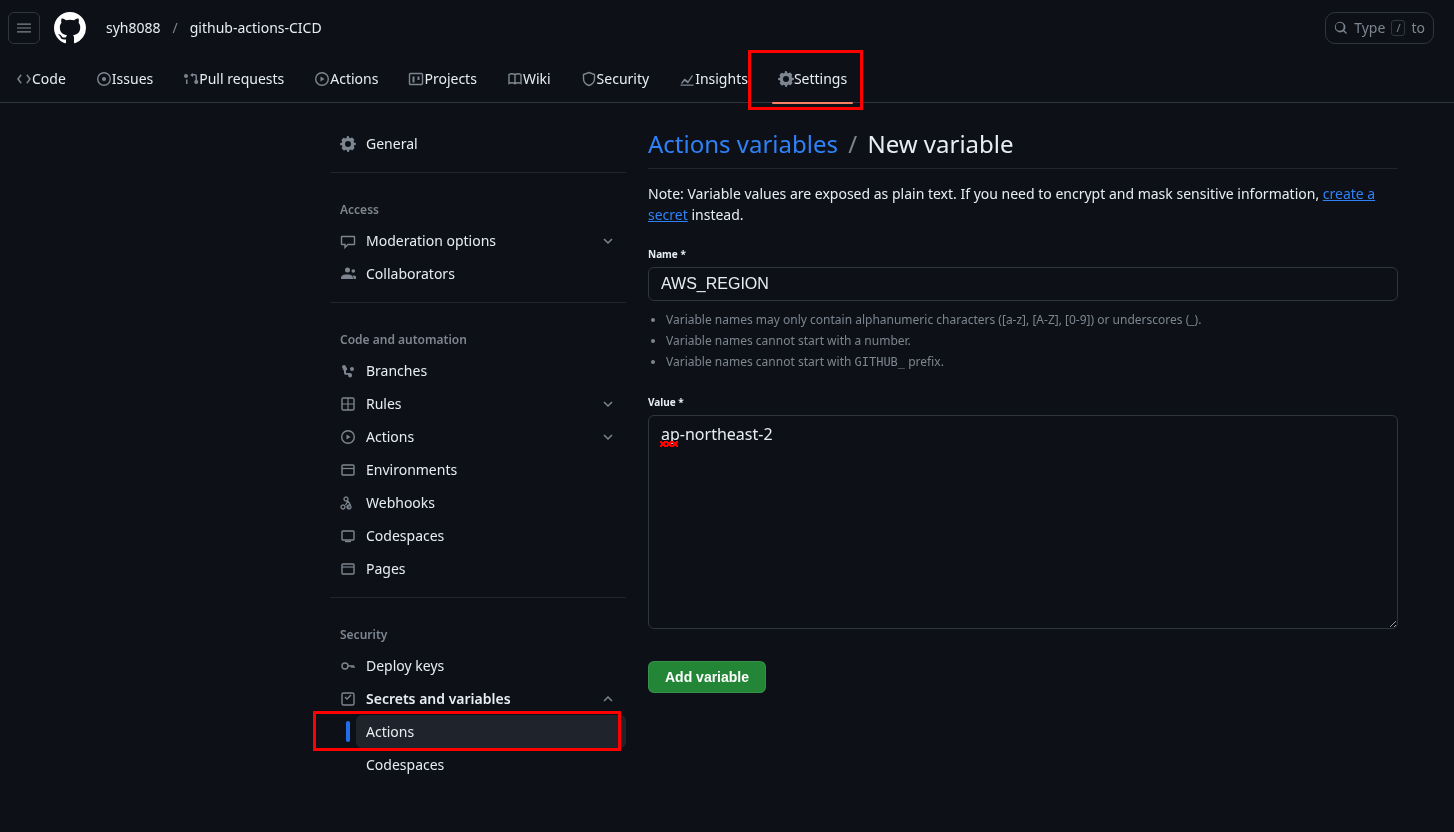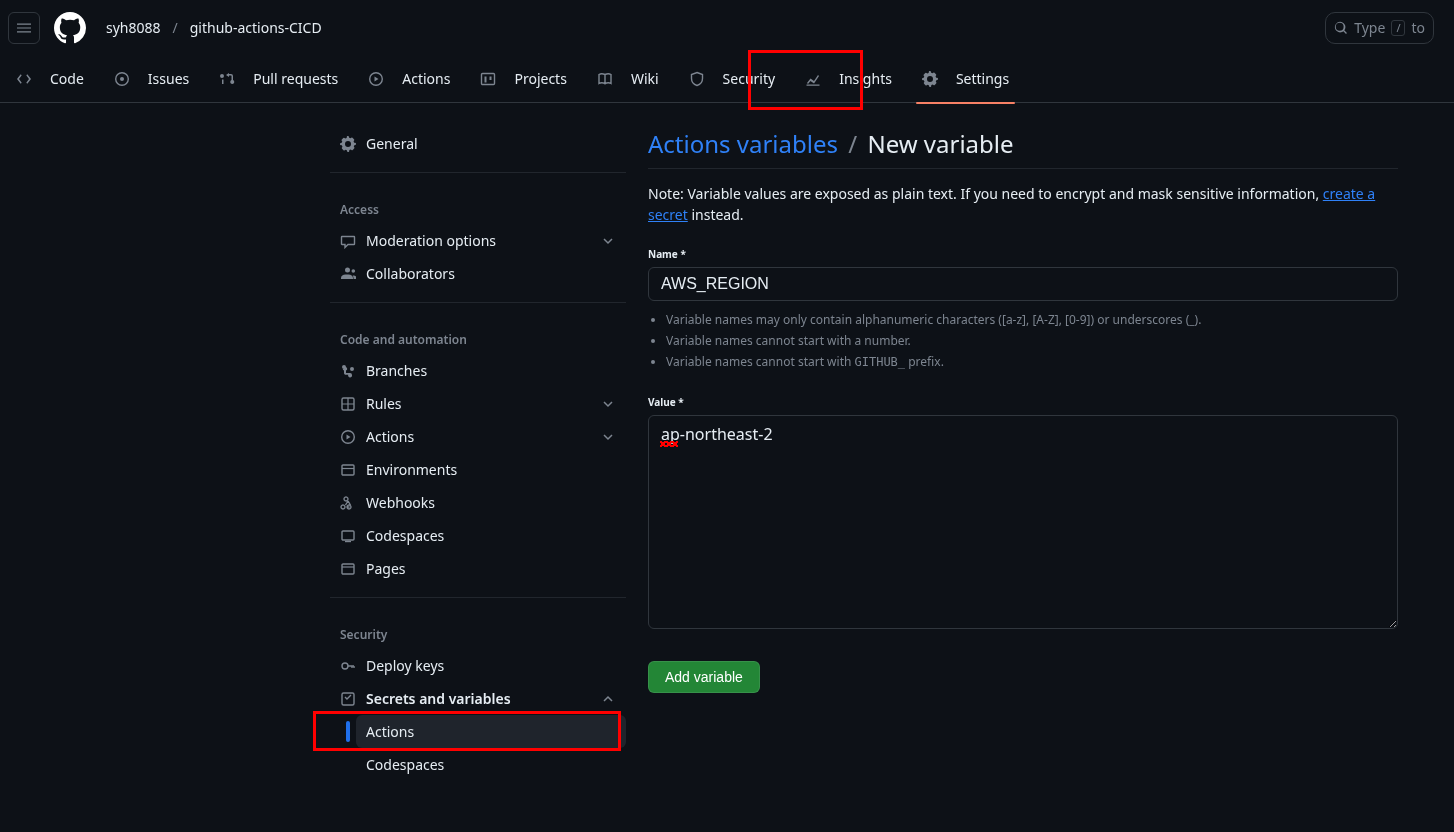--- a/index.html
+++ b/index.html
@@ -74,21 +74,21 @@
   }
   
   .repo-nav{
     display:flex;align-items:center;
     gap:6px;
     padding:0 4px;
     border-bottom:1px solid var(--border);
     height:48px;
   }
   .repo-tab{
-    display:flex;align-items:center;gap:18px;
+    display:flex;align-items:center;gap:0;
     padding:0 12px;
     height:48px;
     color:var(--text);
     cursor:pointer;
     position:relative;
     font-size:14px;
     white-space:nowrap;
   }
   .repo-tab .ico{color:#7d8590;display:inline-flex}
   .repo-tab.active{font-weight:400}
@@ -210,21 +210,21 @@
     pointer-events:none;
     background-image:linear-gradient(135deg,transparent 40%,red 40%,red 60%,transparent 60%),linear-gradient(45deg,transparent 40%,red 40%,red 60%,transparent 60%);
     background-size:6px 6px;
     background-repeat:repeat-x;
   }
   .btn-primary{
     margin-top:28px;
     background:var(--green-btn);
     color:#fff;
     border:1px solid rgba(240,246,252,0.1);
-    font-weight:400;
+    font-weight:700;
     font-size:14px;
     padding:7px 16px;
     border-radius:6px;
     cursor:pointer;
   }
   svg{display:block}
 </style>
 </head>
 <body>
 

